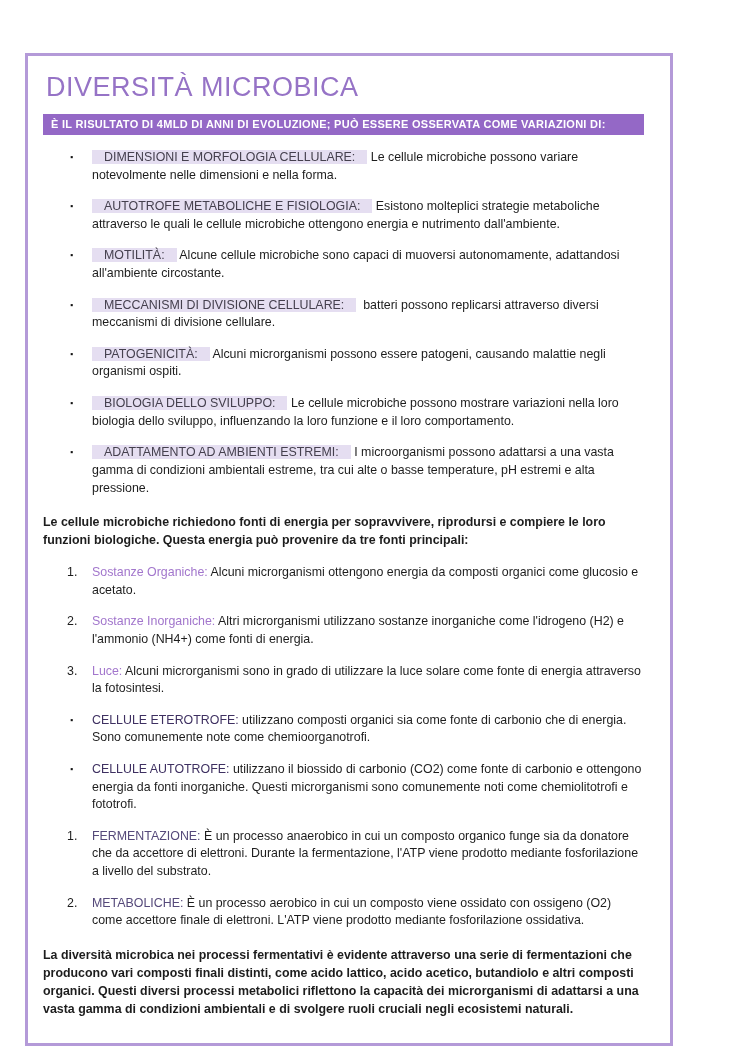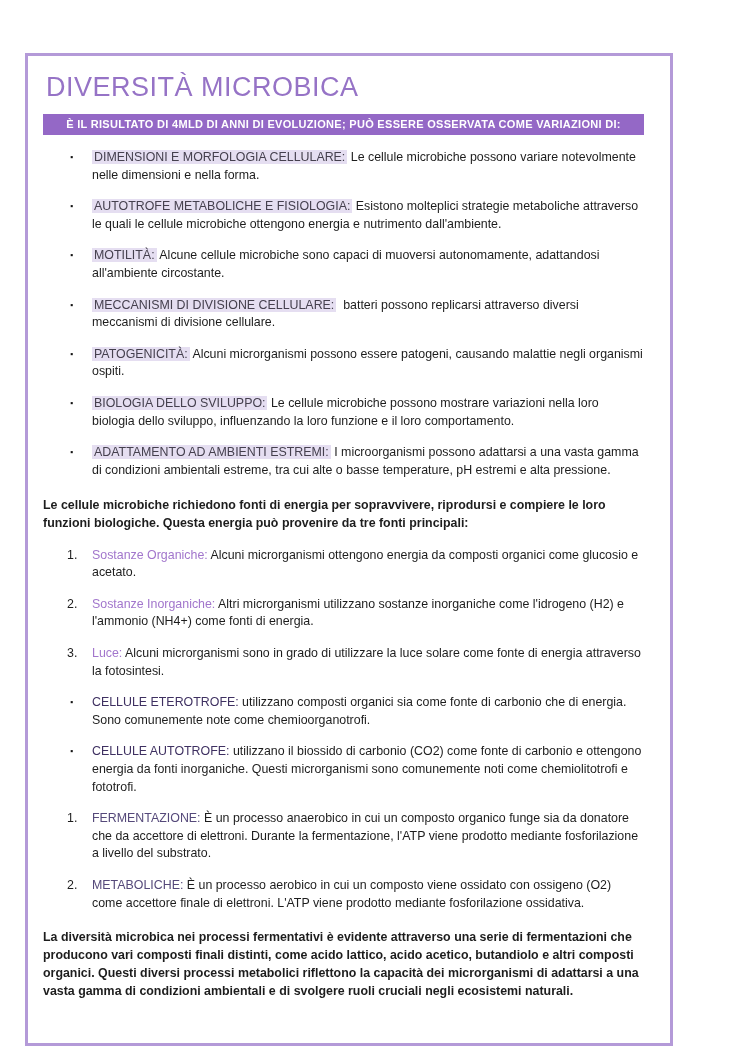--- a/index.html
+++ b/index.html
@@ -28,21 +28,20 @@
     margin: 4px 0 11px 3px;
   }
   .banner {
     background: var(--banner_bg, #9468c6);
     color: var(--banner_text, #ffffff);
     font-size: 11px;
     font-weight: 600;
     letter-spacing: 0.3px;
     padding: 4px 8px 5px 8px;
     margin-bottom: 8px;
-    text-align: center;
   }
   .body-text, .lead, .num { font-size: 12.4px; line-height: 1.42; color: #1d1d1d; }
   .list-item {
     display: flex;
     align-items: flex-start;
     margin-top: 14px;
   }
   .bullet-marker {
     flex: 0 0 22px;
     margin-left: 27px;
@@ -51,21 +50,21 @@
     color: #111;
   }
   .num {
     flex: 0 0 25px;
     margin-left: 24px;
   }
   .item-text { flex: 1; }
   .hl-lead {
     background: var(--highlight_bg, #e5def1);
     color: var(--highlight_text, #45404e);
-    padding: 0 2px;
+    padding: 0 12px;
   }
   .purple-lead {
     color: var(--purple_bold, #a276cc);
     font-weight: 400;
     text-align: right;
   }
   .darkpurple-lead {
     color: var(--dark_purple_bold, #3e3061);
     font-weight: 400;
   }

